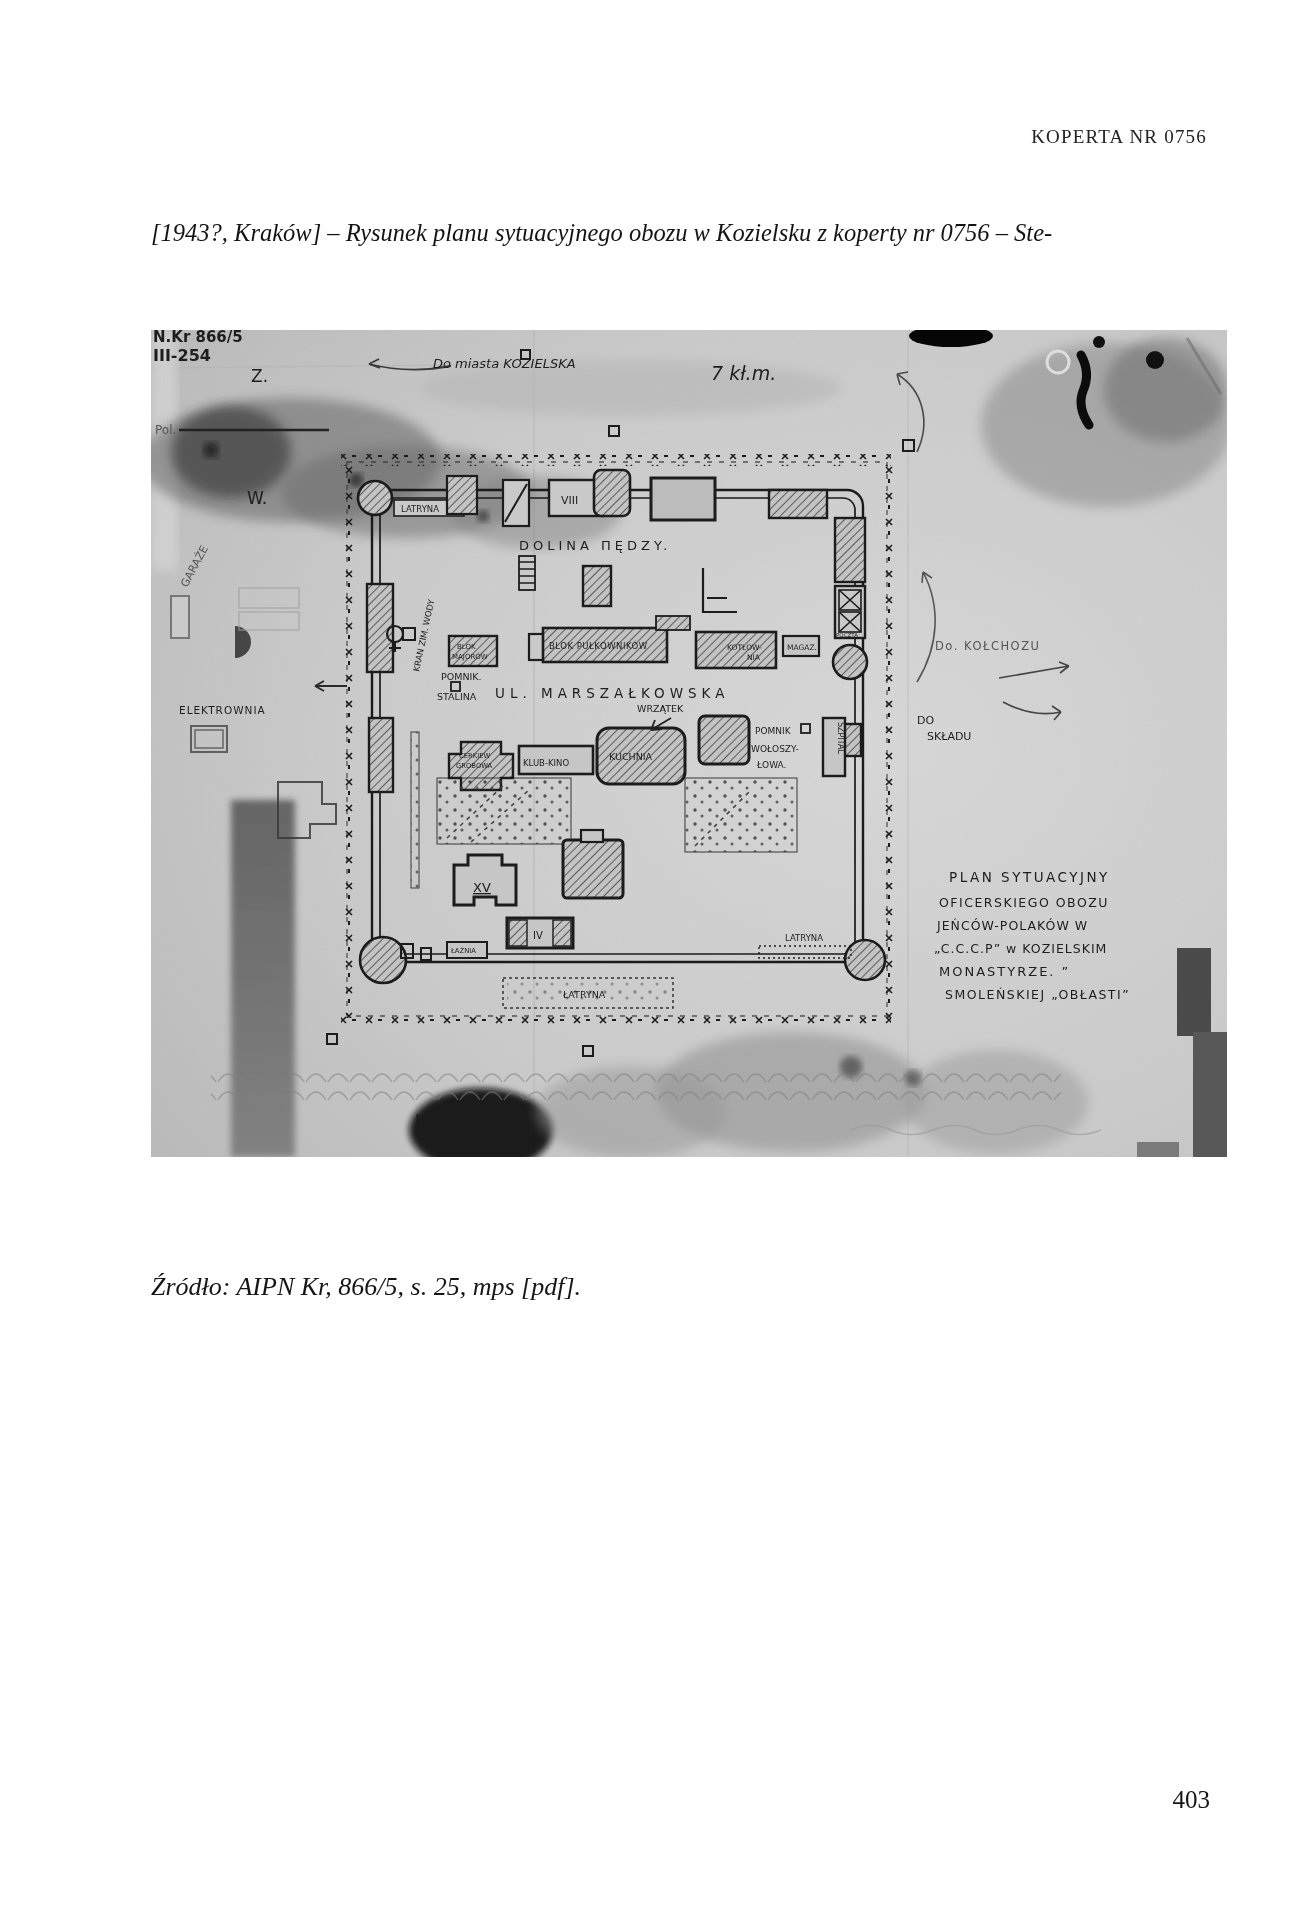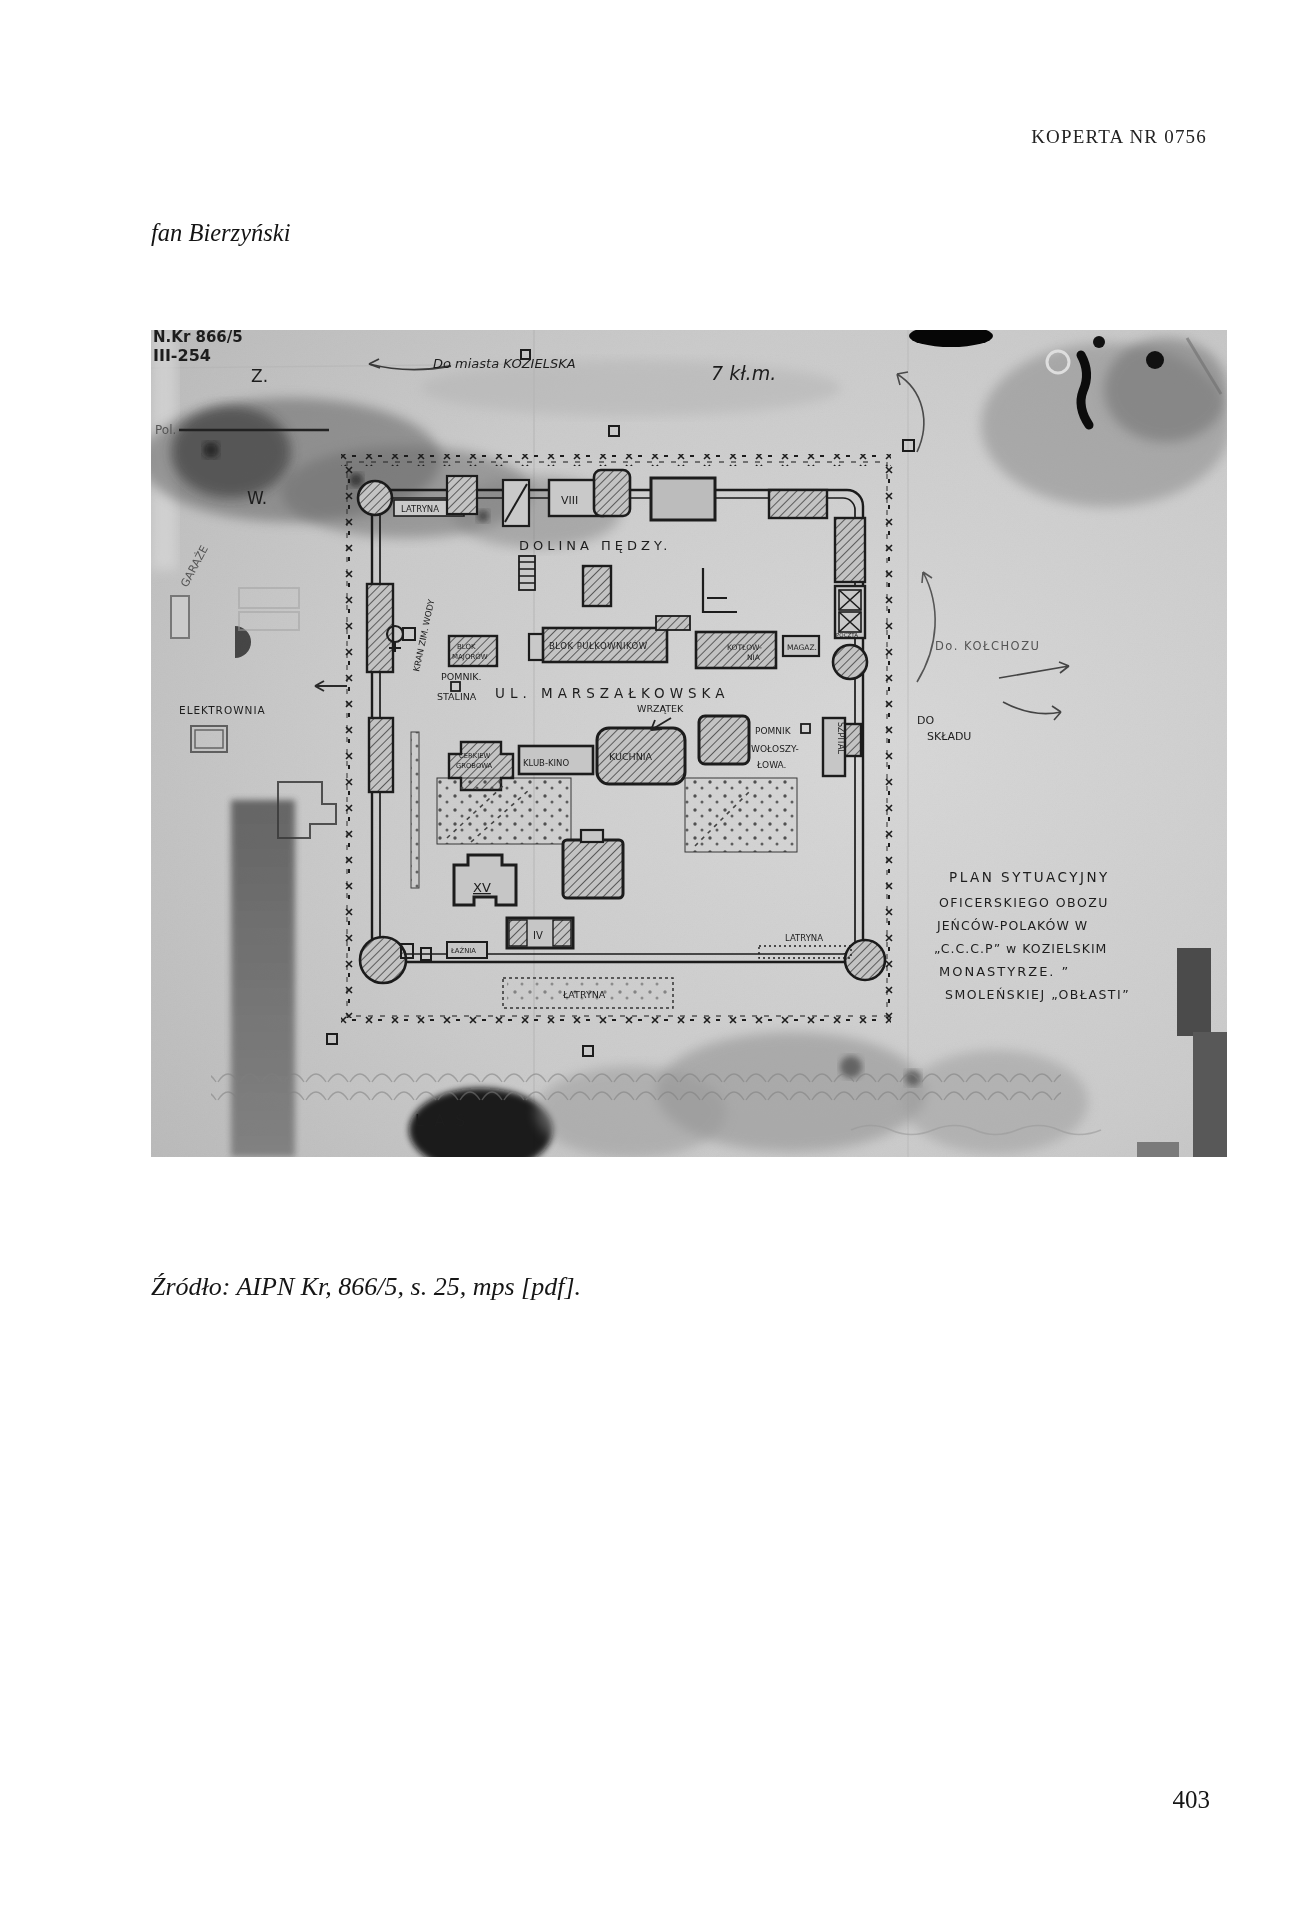--- a/index.html
+++ b/index.html
@@ -35,21 +35,21 @@
 </head>
 <body>
 
 <div class="page">
 
   <div class="running-head">
     <span>KOPERTA NR 0756</span>
   </div>
 
   <div class="caption">
-    <span style="display:block">fan Bierzyński</span>
+    <span style="display:block">[1943?, Kraków] – Rysunek planu sytuacyjnego obozu w Kozielsku z koperty nr 0756 – Ste-</span>
   </div>
 
   <figure class="photo">
     <svg viewBox="0 0 1076 827" xmlns="http://www.w3.org/2000/svg">
       <defs>
         <radialGradient id="bgGrad" cx="0.68" cy="0.5" r="0.85">
           <stop offset="0" stop-color="#d7d7d7"></stop>
           <stop offset="0.6" stop-color="#cacaca"></stop>
           <stop offset="1" stop-color="#b9b9b9"></stop>
         </radialGradient>

